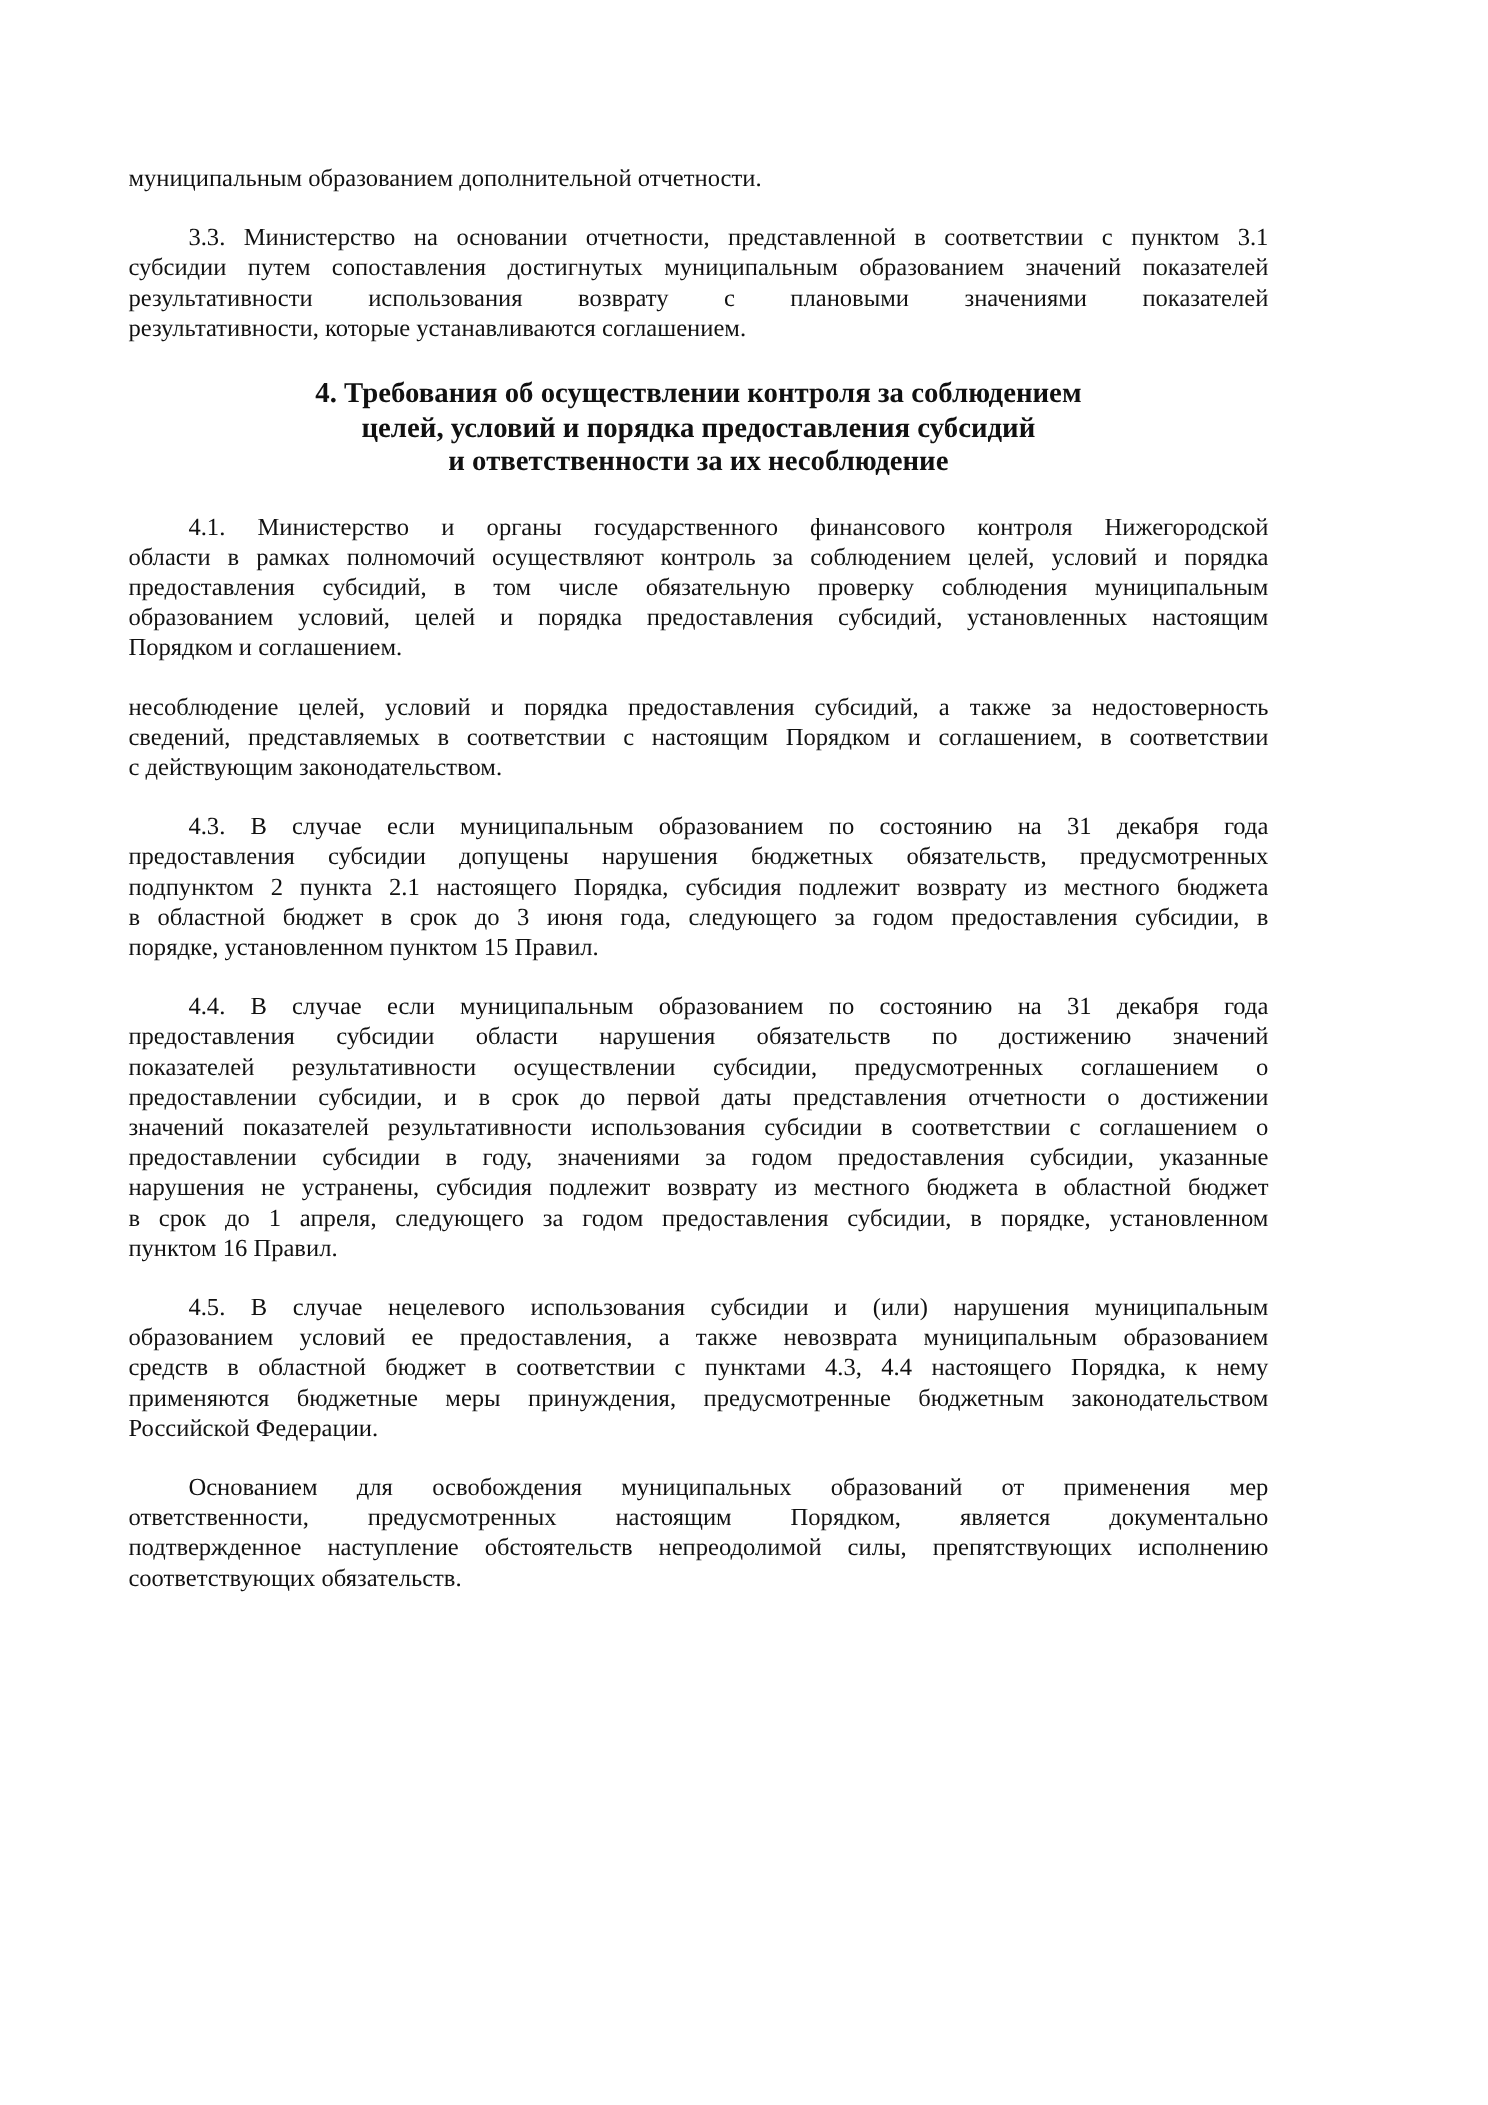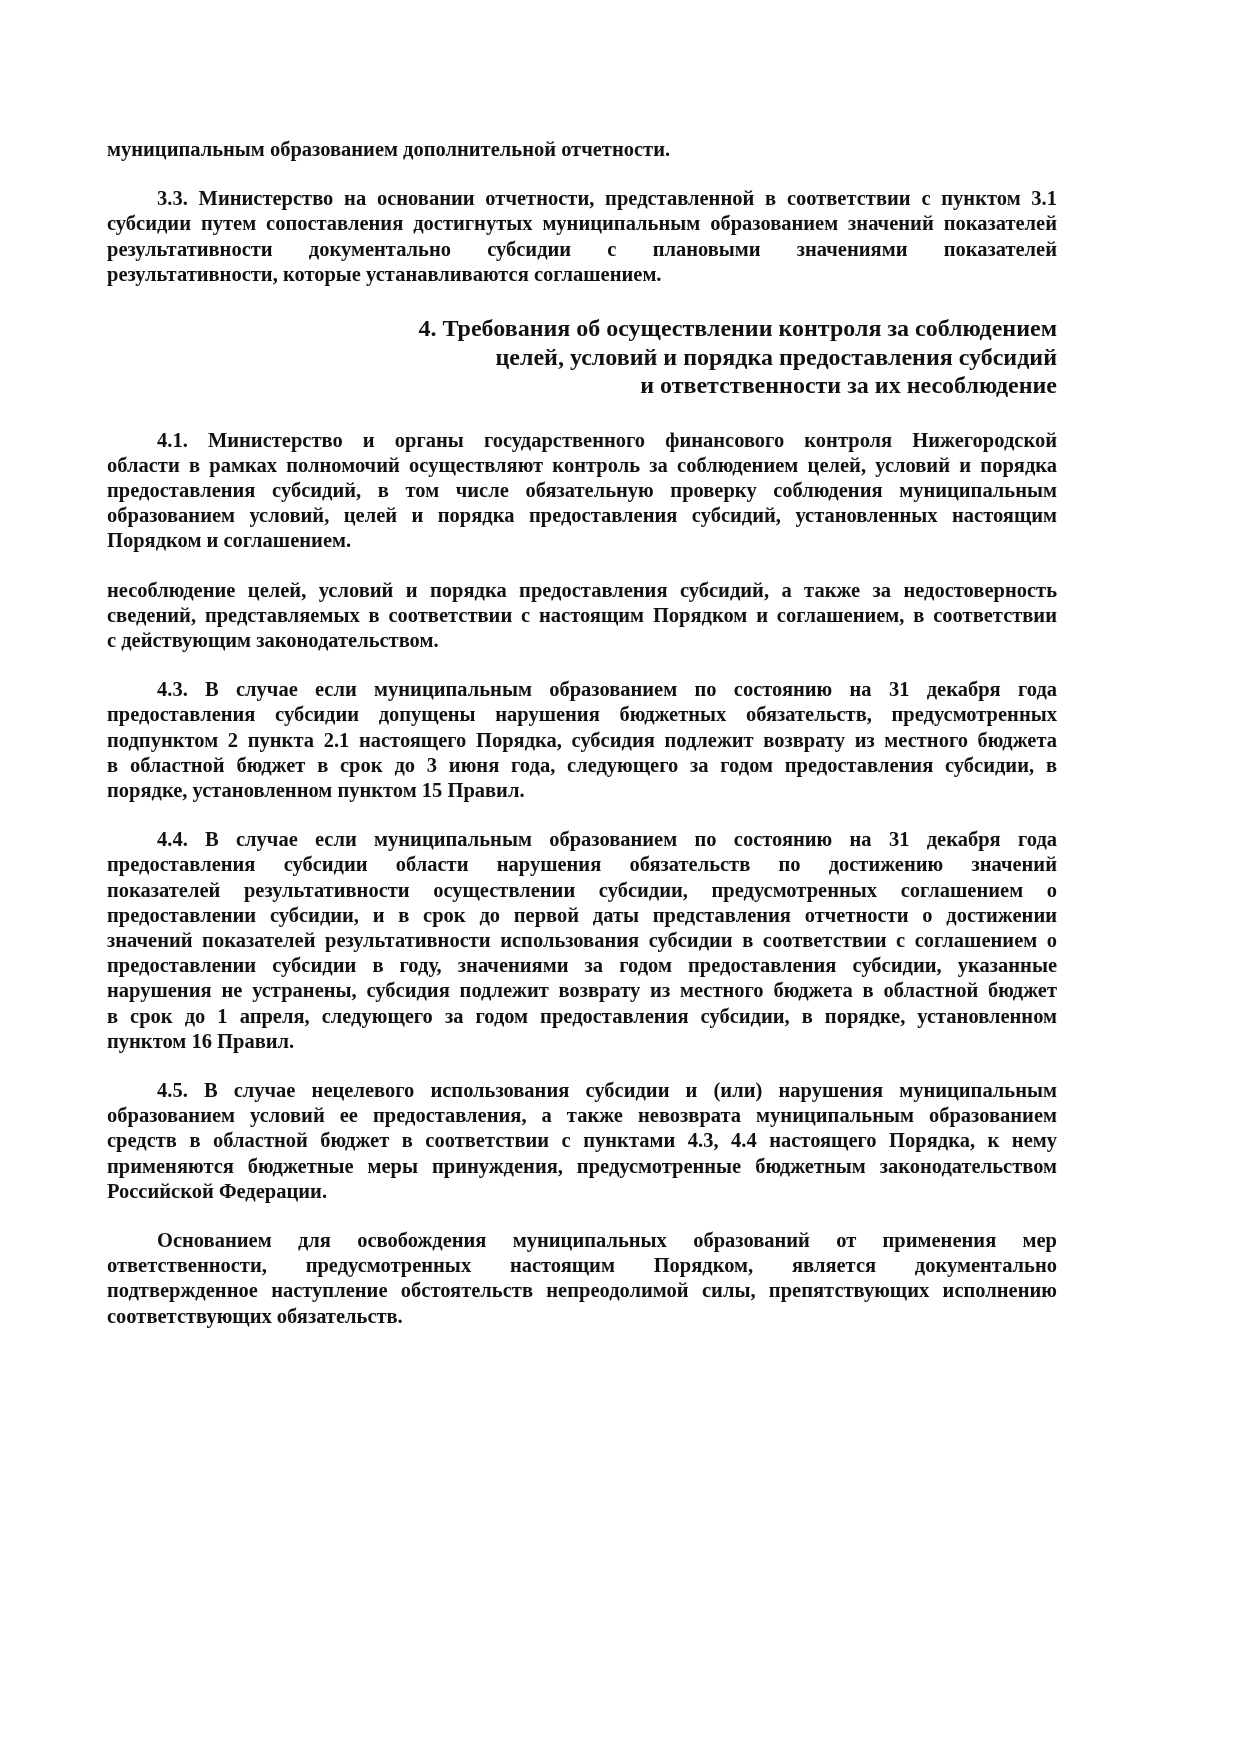--- a/index.html
+++ b/index.html
@@ -18,21 +18,20 @@
     .page {
       position: absolute;
       left: 107px;
       top: 137px;
       width: 950px;
     }
     .para {
       font-size: 20.5px;
       line-height: 25.2px;
       margin: 0;
-      font-weight: bold;
     }
     .line {
       display: block;
       text-align: justify;
       text-align-last: justify;
       white-space: nowrap;
       overflow: visible;
     }
     .line.last {
       text-align: left;
@@ -46,41 +45,41 @@
     }
     .heading {
       font-size: 24px;
       font-weight: bold;
       line-height: 28.5px;
       text-align: center;
       margin: 0;
     }
     .heading .hline {
       display: block;
-      text-align: right;
+      text-align: center;
       white-space: nowrap;
     }
     .gap-before-heading { height: 27px; }
     .gap-after-heading { height: 28px; }
   </style>
 </head>
 <body>
 
 <div class="page">
 
   <p class="para">
     <span class="line last">муниципальным образованием дополнительной отчетности.</span>
   </p>
 
   <div class="gap"></div>
 
   <p class="para">
     <span class="line indent">3.3. Министерство на основании отчетности, представленной в соответствии с пунктом 3.1</span>
     <span class="line">субсидии путем сопоставления достигнутых муниципальным образованием значений показателей</span>
-    <span class="line">результативности документально субсидии с плановыми значениями показателей</span>
+    <span class="line">результативности использования возврату с плановыми значениями показателей</span>
     <span class="line last">результативности, которые устанавливаются соглашением.</span>
   </p>
 
   <div class="gap-before-heading"></div>
 
   <h2 class="heading">
     <span class="hline">4. Требования об осуществлении контроля за соблюдением</span>
     <span class="hline">целей, условий и порядка предоставления субсидий</span>
     <span class="hline">и ответственности за их несоблюдение</span>
   </h2>

